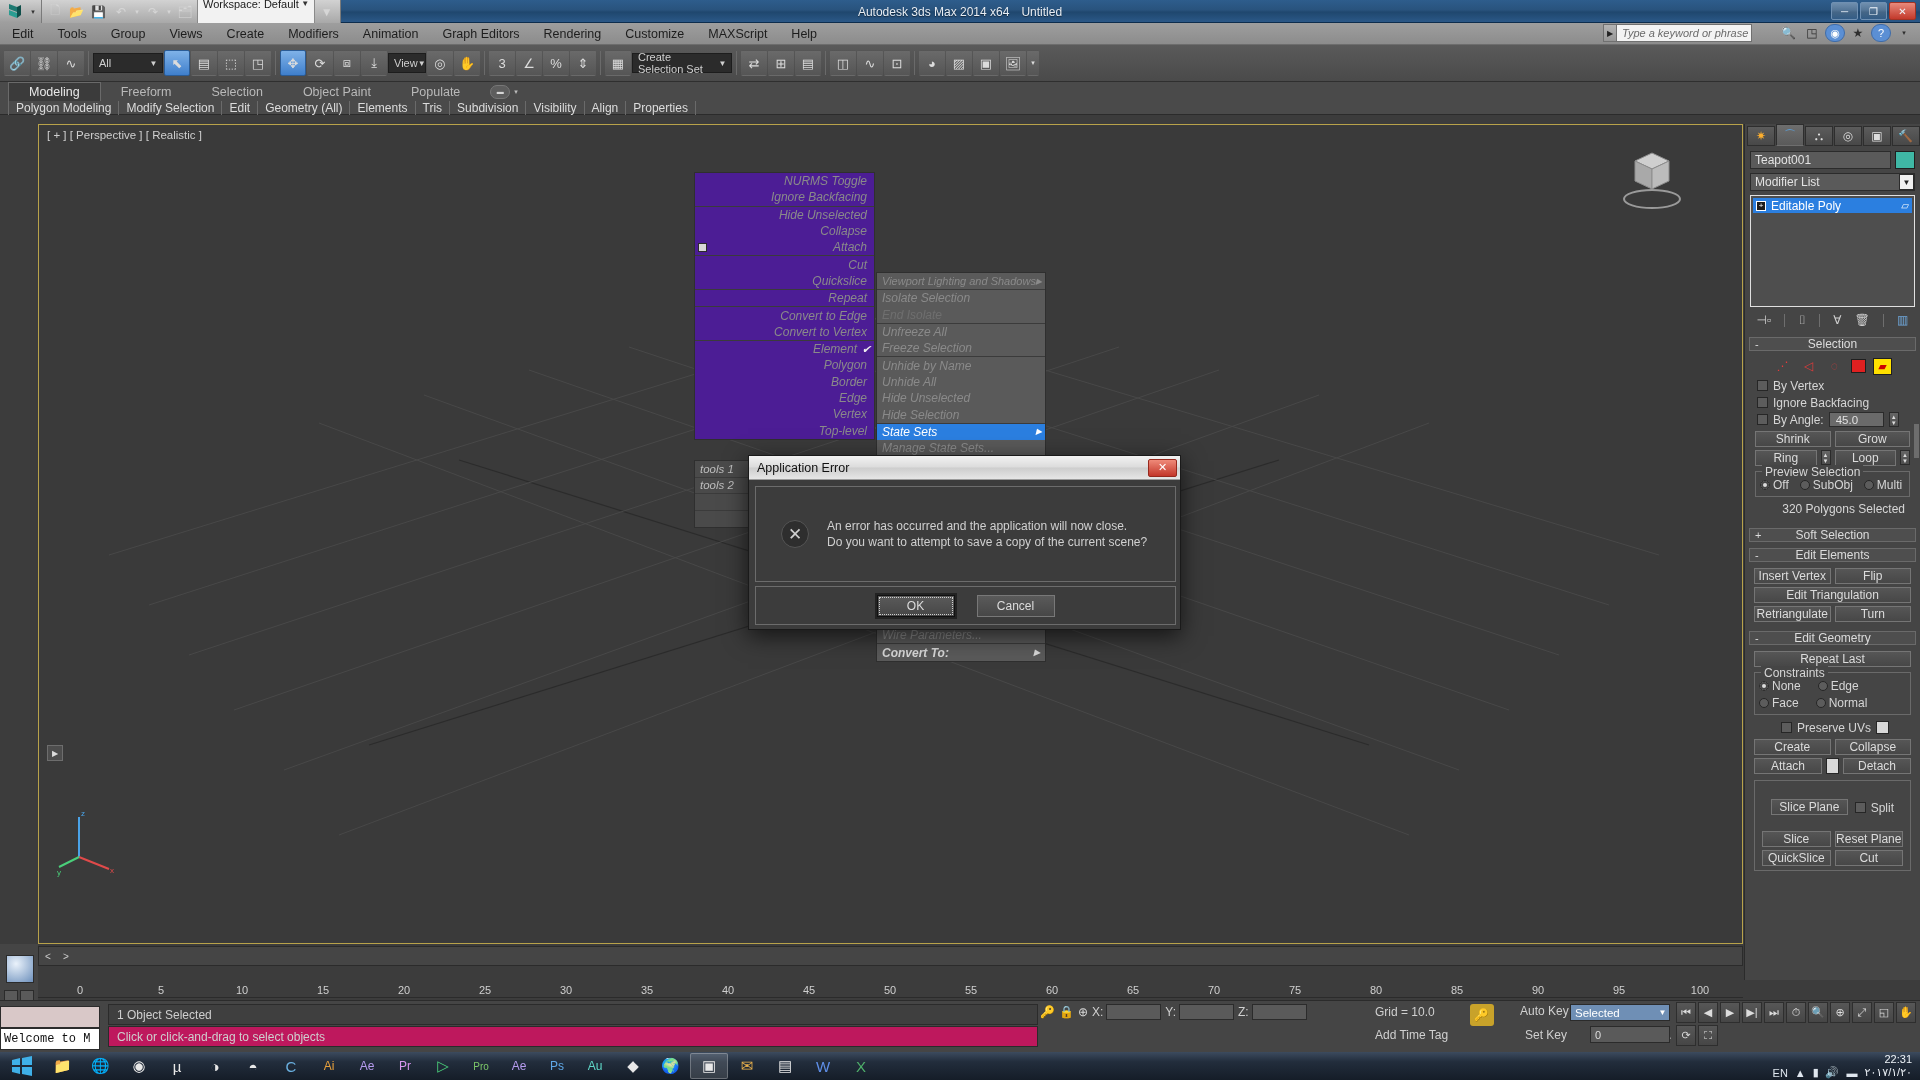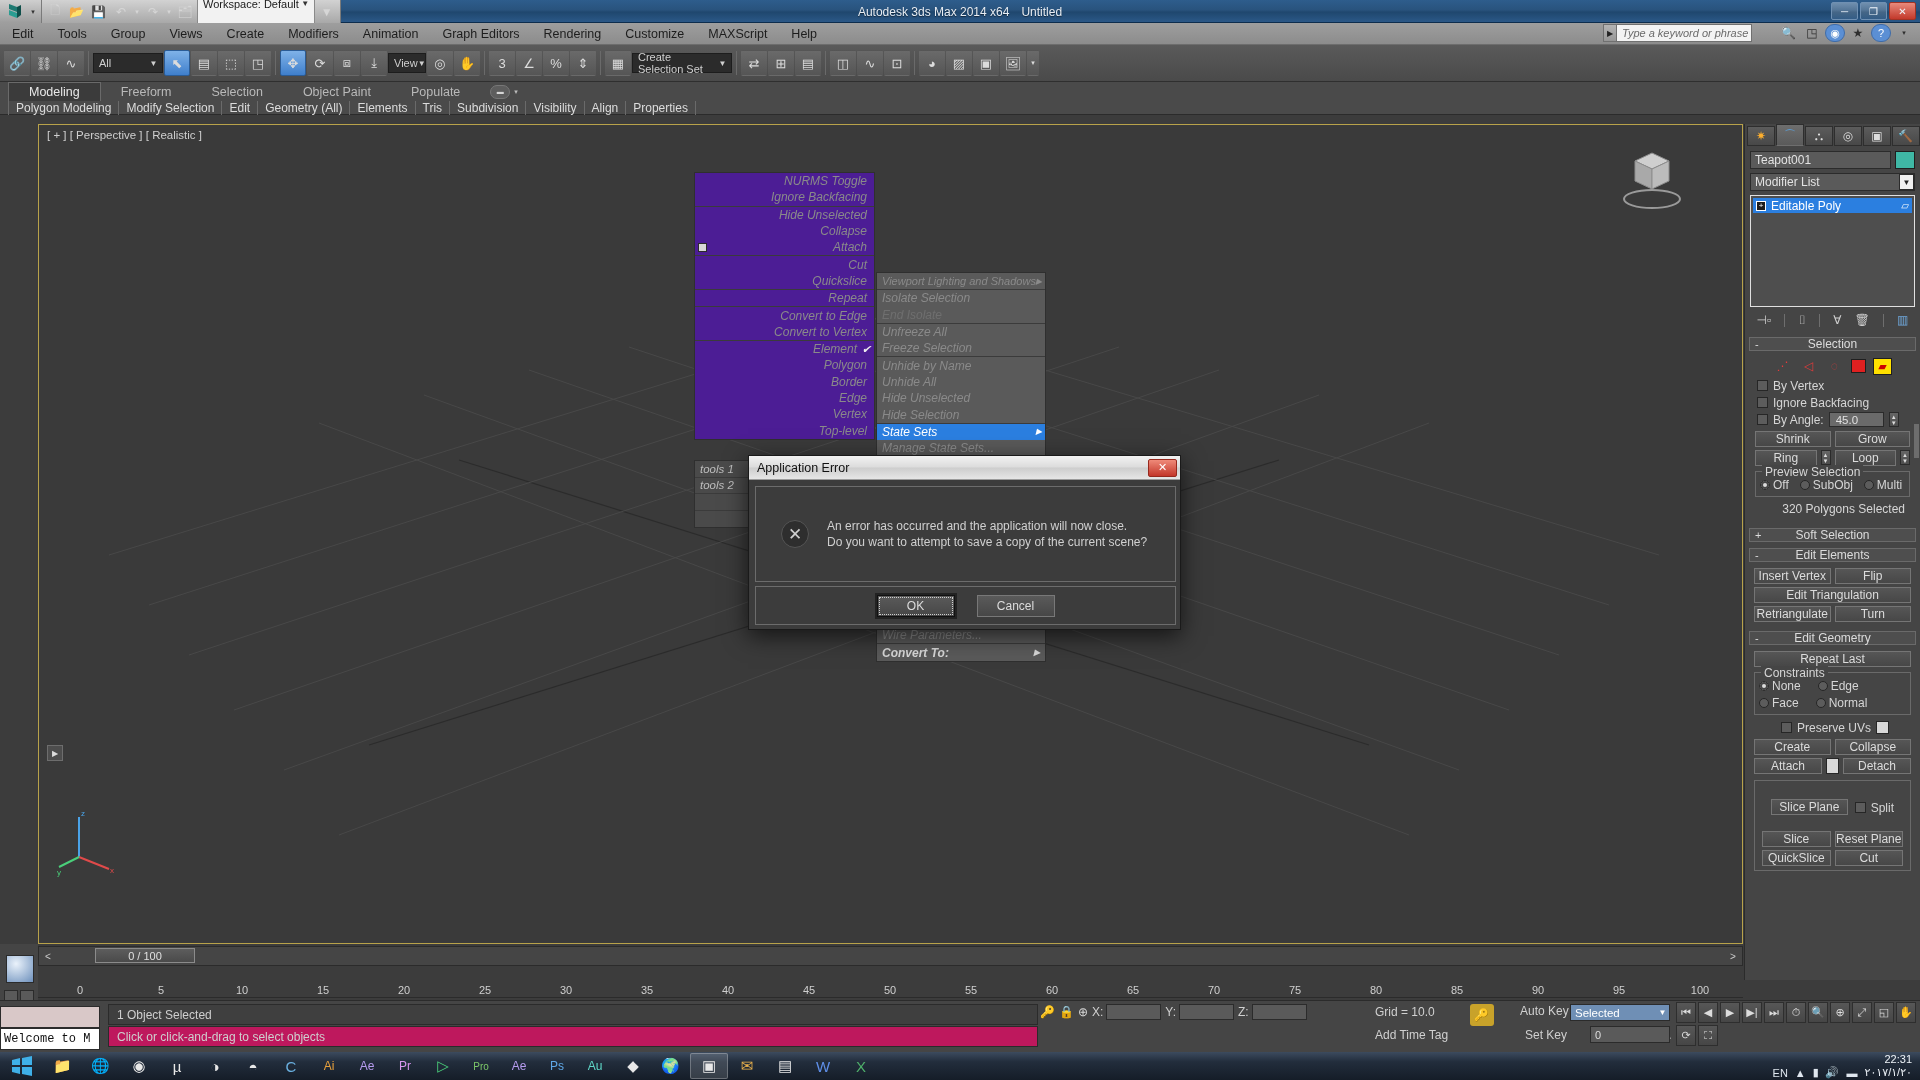--- a/index.html
+++ b/index.html
@@ -780,23 +780,20 @@
           </div>
         </div>
       </div>
     </div>
 
     <div class="cp-scroll"></div>
   </div>
 
   <div class="timeslider">
     <div class="ts-l">&lt;</div>
-    <div class="ts-track">
-      <div class="ts-handle">0 / 100</div>
-    </div>
     <div class="ts-r">&gt;</div>
   </div>
 
   <div class="ruler">
     <div class="tk" style="left:42px">0</div>
     <div class="tk" style="left:123px">5</div>
     <div class="tk" style="left:204px">10</div>
     <div class="tk" style="left:285px">15</div>
     <div class="tk" style="left:366px">20</div>
     <div class="tk" style="left:447px">25</div>

